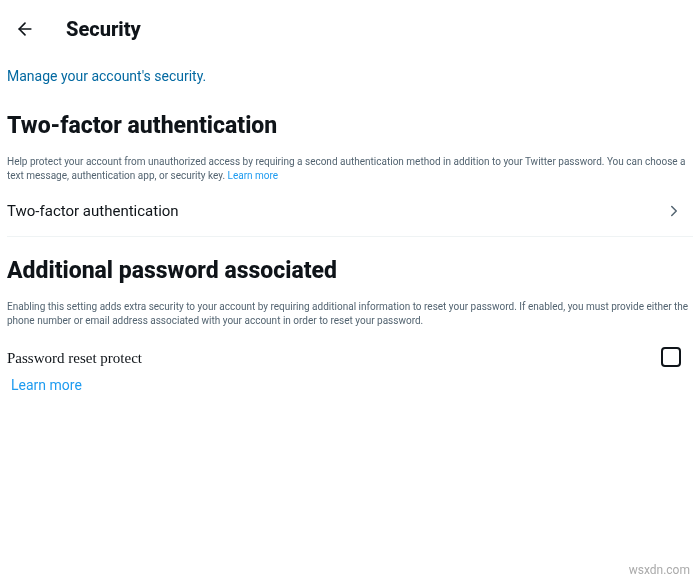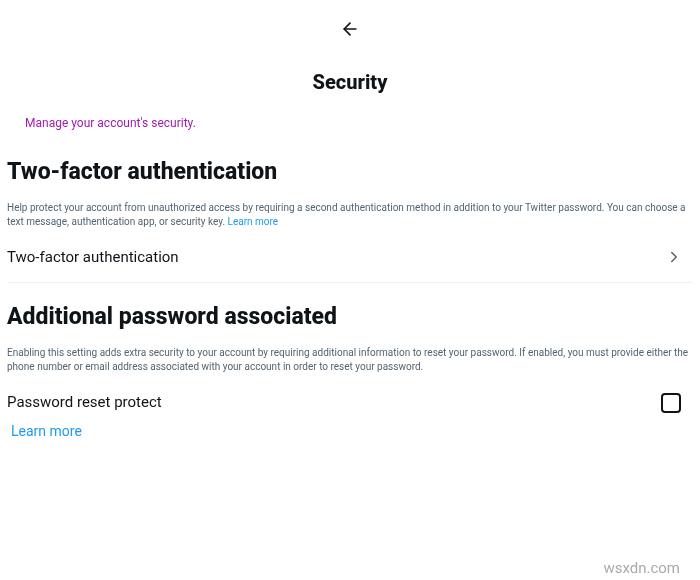--- a/index.html
+++ b/index.html
@@ -13,44 +13,42 @@
       color: #0f1419;
       width: 700px;
       height: 580px;
       position: relative;
     }
     .header {
       display: flex;
       align-items: center;
       padding: 12px 8px 12px 8px;
       gap: 24px;
-      flex-direction: column;
     }
     .back-btn {
       width: 34px;
       height: 34px;
       display: flex;
       align-items: center;
       justify-content: center;
       border-radius: 50%;
       cursor: pointer;
     }
     .page-title {
       font-size: 20px;
       font-weight: 800;
       color: #0f1419;
     }
     .content {
       padding: 0 7px;
     }
     .subtitle {
-      color: #a21caf;
-      font-size: 12px;
+      color: #0369a1;
+      font-size: 14px;
       padding: 10px 0 8px 0;
-      margin-left: 18px;
     }
     .section-title {
       font-size: 23px;
       font-weight: 800;
       color: #0f1419;
       padding: 20px 0 10px 0;
     }
     .section-desc {
       color: #536471;
       font-size: 10px;
@@ -72,44 +70,45 @@
     }
     .row-label {
       font-size: 15px;
       color: #0f1419;
     }
     .chevron {
       color: #536471;
     }
     .checkbox-row {
       display: flex;
-      align-items: flex-start;
+      align-items: flex-end;
       justify-content: space-between;
       padding: 16px 10px 2px 0;
+      font-family: Liberation Serif, serif;
     }
     .checkbox {
       width: 20px;
       height: 20px;
       border: 2px solid #0f1419;
       border-radius: 4px;
       cursor: pointer;
       margin-right: 2px;
     }
     .learn-more-standalone {
       color: #1d9bf0;
       font-size: 14px;
       padding: 8px 0 0 4px;
       cursor: pointer;
       display: inline-block;
     }
     .watermark {
       position: absolute;
       bottom: 3px;
-      right: 20px;
-      font-size: 15px;
+      right: 10px;
+      font-size: 12px;
       color: #aaa;
     }
   </style>
 </head>
 <body>
 
 <div class="header">
   <div class="back-btn">
     <svg width="20" height="20" viewBox="0 0 24 24" fill="none" stroke="#0f1419" stroke-width="2" stroke-linecap="round" stroke-linejoin="round">
       <line x1="19" y1="12" x2="5" y2="12"></line>

